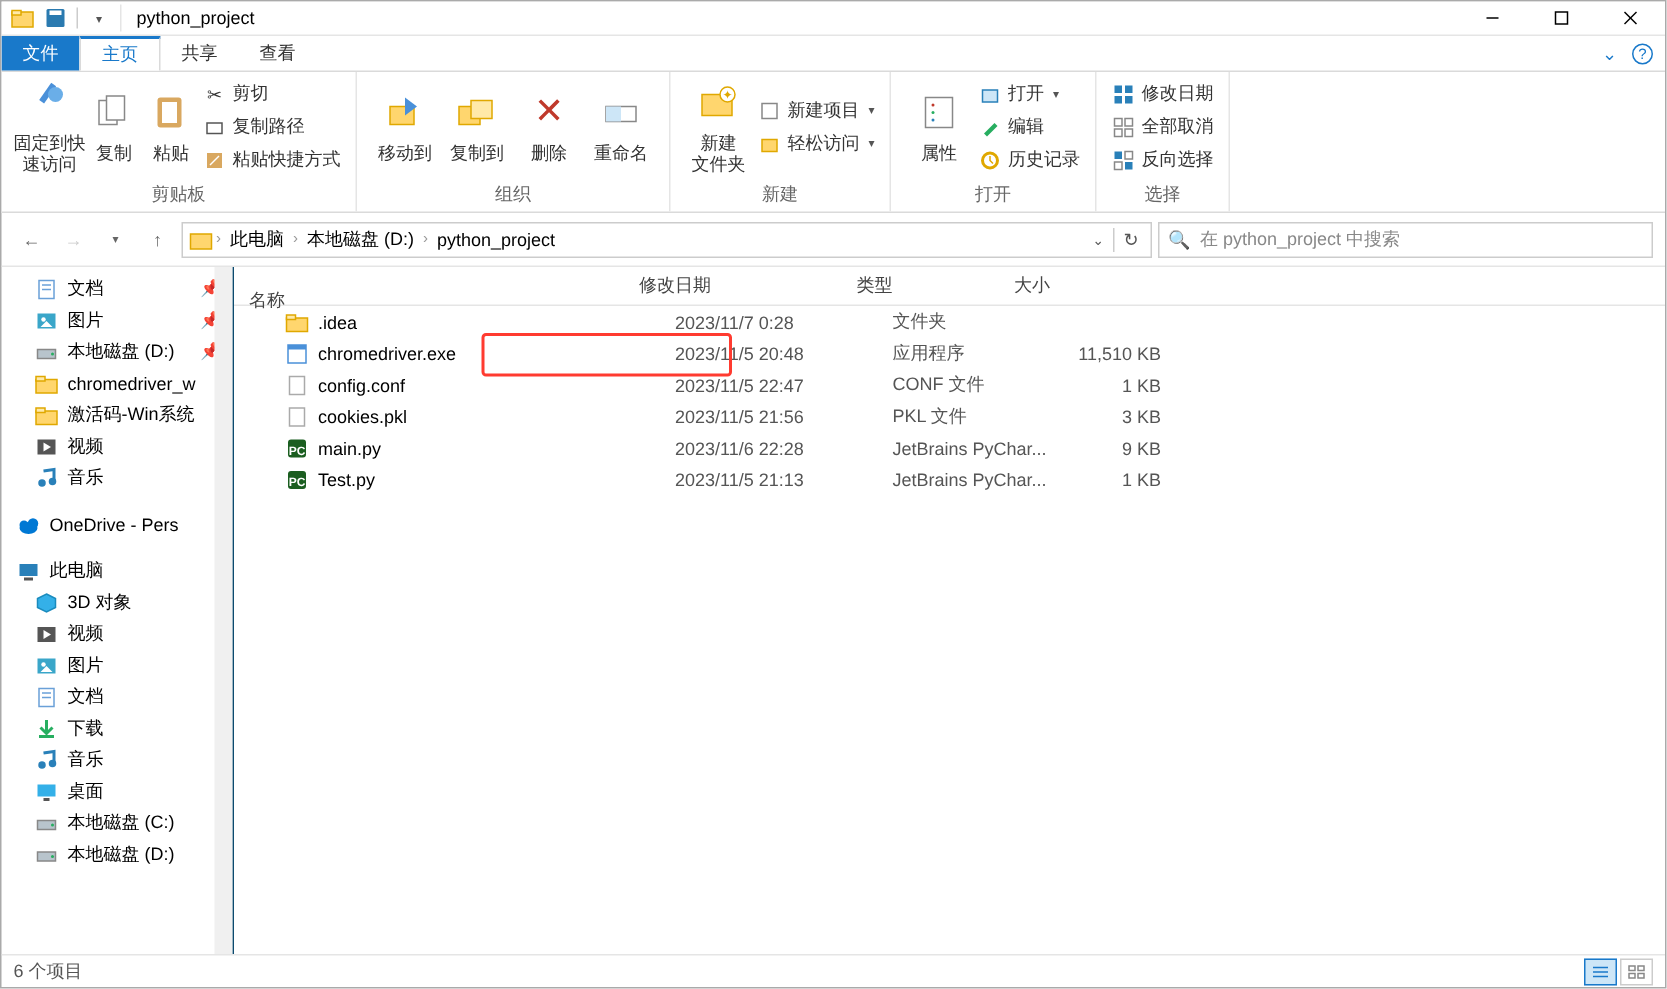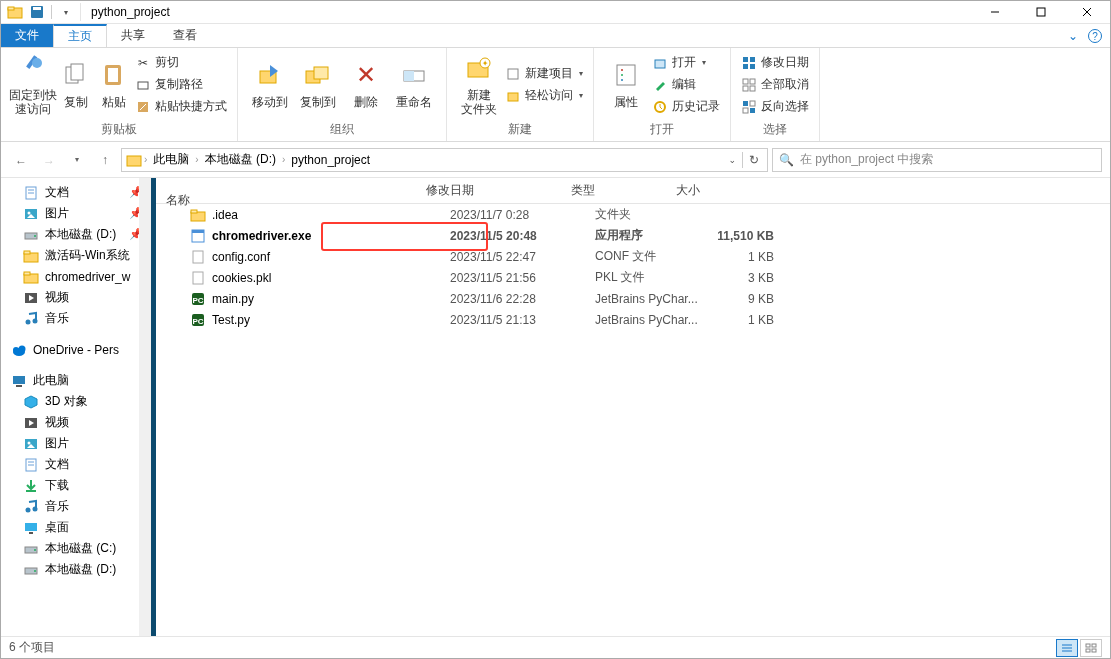--- a/index.html
+++ b/index.html
@@ -25,41 +25,41 @@
   .smallrow { display:flex; align-items:center; gap:4px; font-size:12px; color:#333; padding:1px 2px; height:22px;}
   .smallrow .ic { width:16px; height:16px; display:flex; align-items:center; justify-content:center;}
   .col { display:flex; flex-direction:column; justify-content:center;}
   .addrbar { height: 36px; display:flex; align-items:center; gap:4px; padding:0 8px; border-bottom:1px solid #e5e5e5;}
   .navbtn { width:24px; height:24px; border-radius:3px; display:flex; align-items:center; justify-content:center; color:#666;}
   .addrbox { flex:1; height:24px; border:1px solid #ccc; display:flex; align-items:center; padding:0 4px; gap:2px; font-size:12px;}
   .addrbox .crumb { padding:0 4px; color:#000;}
   .addrbox .sep { color:#999; font-size:10px;}
   .searchbox { width:330px; height:24px; border:1px solid #ccc; display:flex; align-items:center; padding:0 6px; gap:6px; color:#888; font-size:12px;}
   .content { display:flex; height: calc(100% - 23px - 24px - 94px - 36px - 22px);}
-  .sidebar { width:155px; border-right:5px solid #0c4a6e; overflow:hidden; padding:4px 0; position:relative;}
+  .sidebar { width:155px; border-right:1px solid #0c4a6e; overflow:hidden; padding:4px 0; position:relative;}
   .sidebar .item { display:flex; align-items:center; gap:6px; padding:2px 4px 2px 22px; font-size:12px; height:21px; white-space:nowrap;}
   .sidebar .item.lv0 { padding-left:10px;}
   .sidebar .item .ic { width:16px; height:16px; flex-shrink:0; display:flex; align-items:center; justify-content:center;}
   .sidebar .item .pin { margin-left:auto; color:#555; font-size:11px; padding-right:4px;}
   .sidebar .sepgap { height:10px;}
   .filepane { flex:1; display:flex; flex-direction:column;}
   .colheaders { height:26px; border-bottom:1px solid #e5e5e5; display:flex; align-items:center; font-size:12px; color:#444;}
   .colheaders div { padding-left:10px;}
   .col-name { width:260px;margin-top:20px;}
   .col-date { width:145px;}
   .col-type { width:115px;}
   .col-size { width:90px; text-align:left; padding-right:16px !important; padding-left:0 !important;}
   .filerow { height:21px; display:flex; align-items:center; font-size:12px; color:#000;}
   .filerow .cell { padding-left:10px;}
   .filerow .cell.name { width:260px; display:flex; align-items:center; gap:6px;margin-left:24px;}
   .filerow .cell.name .ic { width:16px; height:16px; display:flex; align-items:flex-end; justify-content:center; flex-shrink:0;}
   .filerow .cell.date { width:145px; color:#555;}
   .filerow .cell.type { width:115px; color:#555;}
   .filerow .cell.size { width:90px; text-align:right; padding-right:16px; color:#555;}
-  .filerow.highlight { position:relative;font-weight:bold;}
+  .filerow.highlight { position:relative;}
   .filerow.highlight::after { content:''; position:absolute; left:165px; top:-3px; width:163px; height:25px; border:2px solid #ff3b30; border-radius:3px; pointer-events:none;}
   .statusbar { height:22px; border-top:1px solid #e5e5e5; display:flex; align-items:center; padding:0 8px; font-size:12px; color:#555;}
   .statusbar .views { margin-left:auto; display:flex; gap:2px;}
   .statusbar .views div { width:22px; height:18px; border:1px solid #ccc; display:flex; align-items:center; justify-content:center; font-size:10px;}
   .statusbar .views div.active { background:#cde6f7; border-color:#1979ca;}
   svg { display:block;}
   .scroll-y { position:absolute; right:0; top:0; bottom:0; width:12px; background:#f0f0f0;}
 </style>
 </head>
 <body>
@@ -395,30 +395,30 @@
           <span>本地磁盘 (D:)</span>
           <span class="pin">📌</span>
         </div>
         <div class="item">
           <div class="ic">
             <svg width="16" height="16">
               <rect x="1" y="5" width="14" height="9" fill="#ffd66e" stroke="#e0a800"></rect>
               <rect x="1" y="3" width="6" height="3" fill="#ffe9a8" stroke="#e0a800"></rect>
             </svg>
           </div>
-          <span>激活码-Win系统</span>
+          <span>chromedriver_w</span>
         </div>
         <div class="item">
           <div class="ic">
             <svg width="16" height="16">
               <rect x="1" y="5" width="14" height="9" fill="#ffd66e" stroke="#e0a800"></rect>
               <rect x="1" y="3" width="6" height="3" fill="#ffe9a8" stroke="#e0a800"></rect>
             </svg>
           </div>
-          <span>chromedriver_w</span>
+          <span>激活码-Win系统</span>
         </div>
         <div class="item">
           <div class="ic">
             <svg width="16" height="16">
               <rect x="2" y="3" width="12" height="10" fill="#555"></rect>
               <path d="M6 5 L11 8 L6 11 Z" fill="#fff"></path>
             </svg>
           </div>
           <span>视频</span>
         </div>

